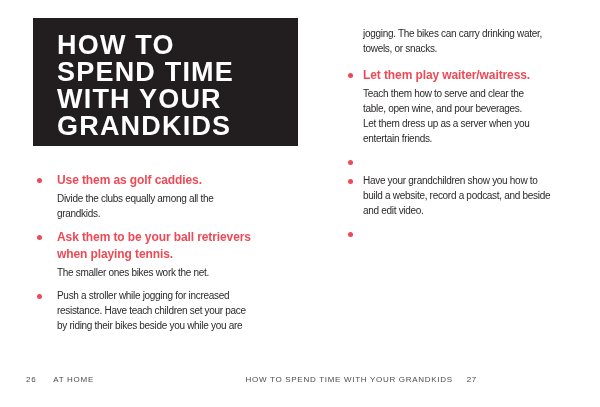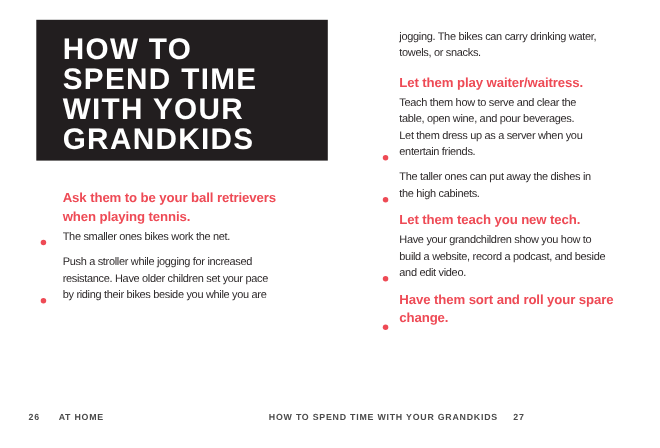--- a/index.html
+++ b/index.html
@@ -31,21 +31,21 @@
     margin: 0;
     color: var(--title-text);
     font-size: 27px; line-height: 27px;
     font-weight: bold;
     letter-spacing: 1.2px;
     white-space: pre-line;
   }
 
   
   .tips { list-style: none; margin: 0; padding: 0; }
-  .tips li { display: flex; align-items: flex-end; margin: 0 0 8px 0; }
+  .tips li { display: flex; align-items: flex-start; margin: 0 0 8px 0; }
   .bullet {
     flex: 0 0 auto;
     width: 5px; height: 5px; border-radius: 50%;
     background: var(--accent-red);
     margin: 6px 10px 0 4px;
   }
   .page-left .bullet { margin-right: 15px; }
   .tip-heading {
     margin: 0 0 2px 0;
     color: var(--accent-red);
@@ -64,21 +64,21 @@
   }
 
   
   .page-right { position: absolute; left: 344px; top: 26px; width: 240px; }
   .continuation { margin: 0 0 11px 19px; }
 
   
   .footer {
     position: absolute; top: 375px;
     color: var(--footer-text);
-    font-size: 8px; font-weight: bold;
+    font-size: 8px; font-weight: normal;
     letter-spacing: 0.7px;
   }
   .footer-left { left: 26px; }
   .footer-left .page-num { margin-right: 17px; }
   .footer-right { right: 31px; }
   .footer-right .page-num { margin-left: 14px; }
 </style>
 </head>
 <body>
 
@@ -89,30 +89,38 @@
       <h1 class="chapter-title">HOW TO
 SPEND TIME
 WITH YOUR
 GRANDKIDS</h1>
     </div>
 
     <ul class="tips">
       <li>
         <span class="bullet"></span>
         <div class="tip">
+          <h2 class="tip-heading">Use them as golf caddies.</h2>
+          <p class="tip-body">Divide the clubs equally among all the
+grandkids.</p>
+        </div>
+      </li>
+      <li>
+        <span class="bullet"></span>
+        <div class="tip">
           <h2 class="tip-heading">Ask them to be your ball retrievers
 when playing tennis.</h2>
           <p class="tip-body">The smaller ones bikes work the net.</p>
         </div>
       </li>
       <li>
         <span class="bullet"></span>
         <div class="tip">
           <p class="tip-body">Push a stroller while jogging for increased
-resistance. Have older children set your pace
+resistance. Have teach children set your pace
 by riding their bikes beside you while you are</p>
         </div>
       </li>
     </ul>
   </section>
 
   <section class="page-right">
     <p class="tip-body continuation">jogging. The bikes can carry drinking water,
 towels, or snacks.</p>
 
@@ -123,38 +131,33 @@
           <h2 class="tip-heading">Let them play waiter/waitress.</h2>
           <p class="tip-body">Teach them how to serve and clear the
 table, open wine, and pour beverages.
 Let them dress up as a server when you
 entertain friends.</p>
         </div>
       </li>
       <li>
         <span class="bullet"></span>
         <div class="tip">
-          <p class="tip-body">The taller ones can put away the dishes in
-the high cabinets.</p>
         </div>
       </li>
       <li>
         <span class="bullet"></span>
         <div class="tip">
-          <h2 class="tip-heading">Let them teach you new tech.</h2>
           <p class="tip-body">Have your grandchildren show you how to
 build a website, record a podcast, and beside
 and edit video.</p>
         </div>
       </li>
       <li>
         <span class="bullet"></span>
         <div class="tip">
-          <h2 class="tip-heading">Have them sort and roll your spare
-change.</h2>
         </div>
       </li>
     </ul>
   </section>
 
   <footer class="footer footer-left">
     <span class="page-num">26</span><span class="section-label">AT HOME</span>
   </footer>
 
   <footer class="footer footer-right">

